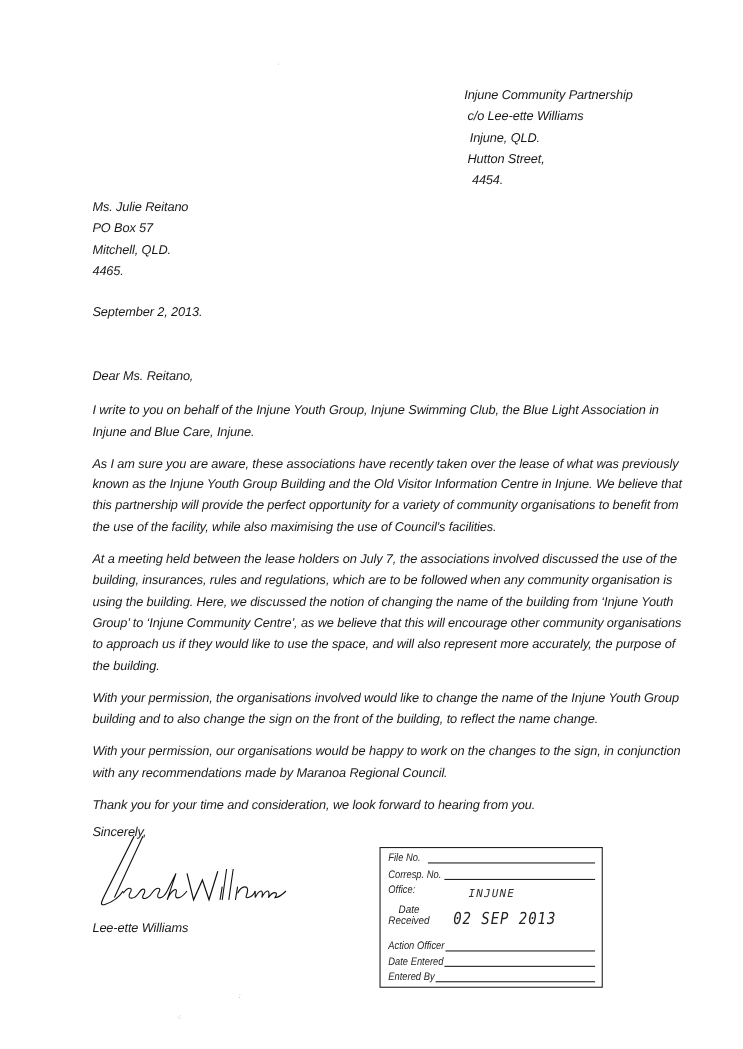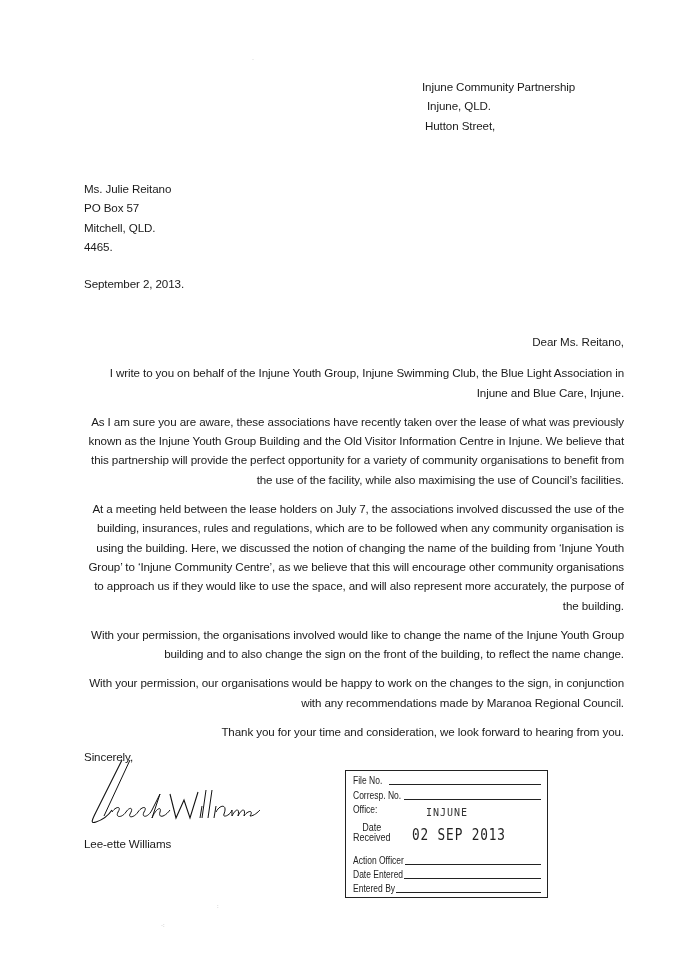--- a/index.html
+++ b/index.html
@@ -1,27 +1,27 @@
 <!DOCTYPE html>
 <html><head>
 <meta charset="utf-8">
 <style>
   html, body { margin: 0; padding: 0; background: #ffffff; }
   body {
     width: 675px; height: 954px; position: relative; overflow: hidden;
     font-family: "Liberation Sans", sans-serif; color: #1a1a1a;
   }
-  .page { position: absolute; left: 0; top: 0; width: 610px; height: 954px; background: #fff; }
+  .page { position: absolute; left: 0; top: 0; width: 610px; height: 954px; background: #fff; font-style: italic; }
   .t { font-size: 11.6px; line-height: 19.3px; letter-spacing: -0.1px; }
   .sender { position: absolute; left: 422px; top: 77px; }
   .sender div { white-space: nowrap; }
   .recipient { position: absolute; left: 84px; top: 179px; }
   .date { position: absolute; left: 84px; top: 274px; }
   .body-text { position: absolute; left: 84px; top: 332px; width: 540px; }
-  .body-text p { margin: 0 0 10px 0; text-align: right; }
+  .body-text p { margin: 0 0 10px 0; text-align: left; }
   .body-text p.salut { margin-bottom: 12px; }
   .signoff { position: absolute; left: 84px; top: 747px; }
   .signame { position: absolute; left: 84px; top: 834px; text-align: center; }
   .signature { position: absolute; left: 82px; top: 760px; width: 190px; height: 70px; }
 
   .stamp {
     position: absolute; left: 345px; top: 770px; width: 201px; height: 126px;
     border: 1.5px solid #222; font-family: "Liberation Sans Narrow","Liberation Sans", sans-serif;
     font-size: 10px; color: #222;
   }
@@ -33,22 +33,24 @@
   .stamp .val-date { position: absolute; left: 66px; top: 55px; font-family: "DejaVu Sans Mono", monospace; font-size: 15px; letter-spacing: 1px; transform: scaleX(0.85); transform-origin: left top; color: #222; }
   .specks { position: absolute; font-size: 6px; color: #999; }
 </style>
 </head>
 <body>
 
 <div class="page">
 
   <div class="sender t">
     <div>Injune Community Partnership</div>
+    <div style="padding-left:3px">c/o Lee-ette Williams</div>
     <div style="padding-left:5px">Injune, QLD.</div>
     <div style="padding-left:3px">Hutton Street,</div>
+    <div style="padding-left:7px">4454.</div>
   </div>
 
   <div class="recipient t">
     <div>Ms. Julie Reitano</div>
     <div>PO Box 57</div>
     <div>Mitchell, QLD.</div>
     <div>4465.</div>
   </div>
 
   <div class="date t">September 2, 2013.</div>

